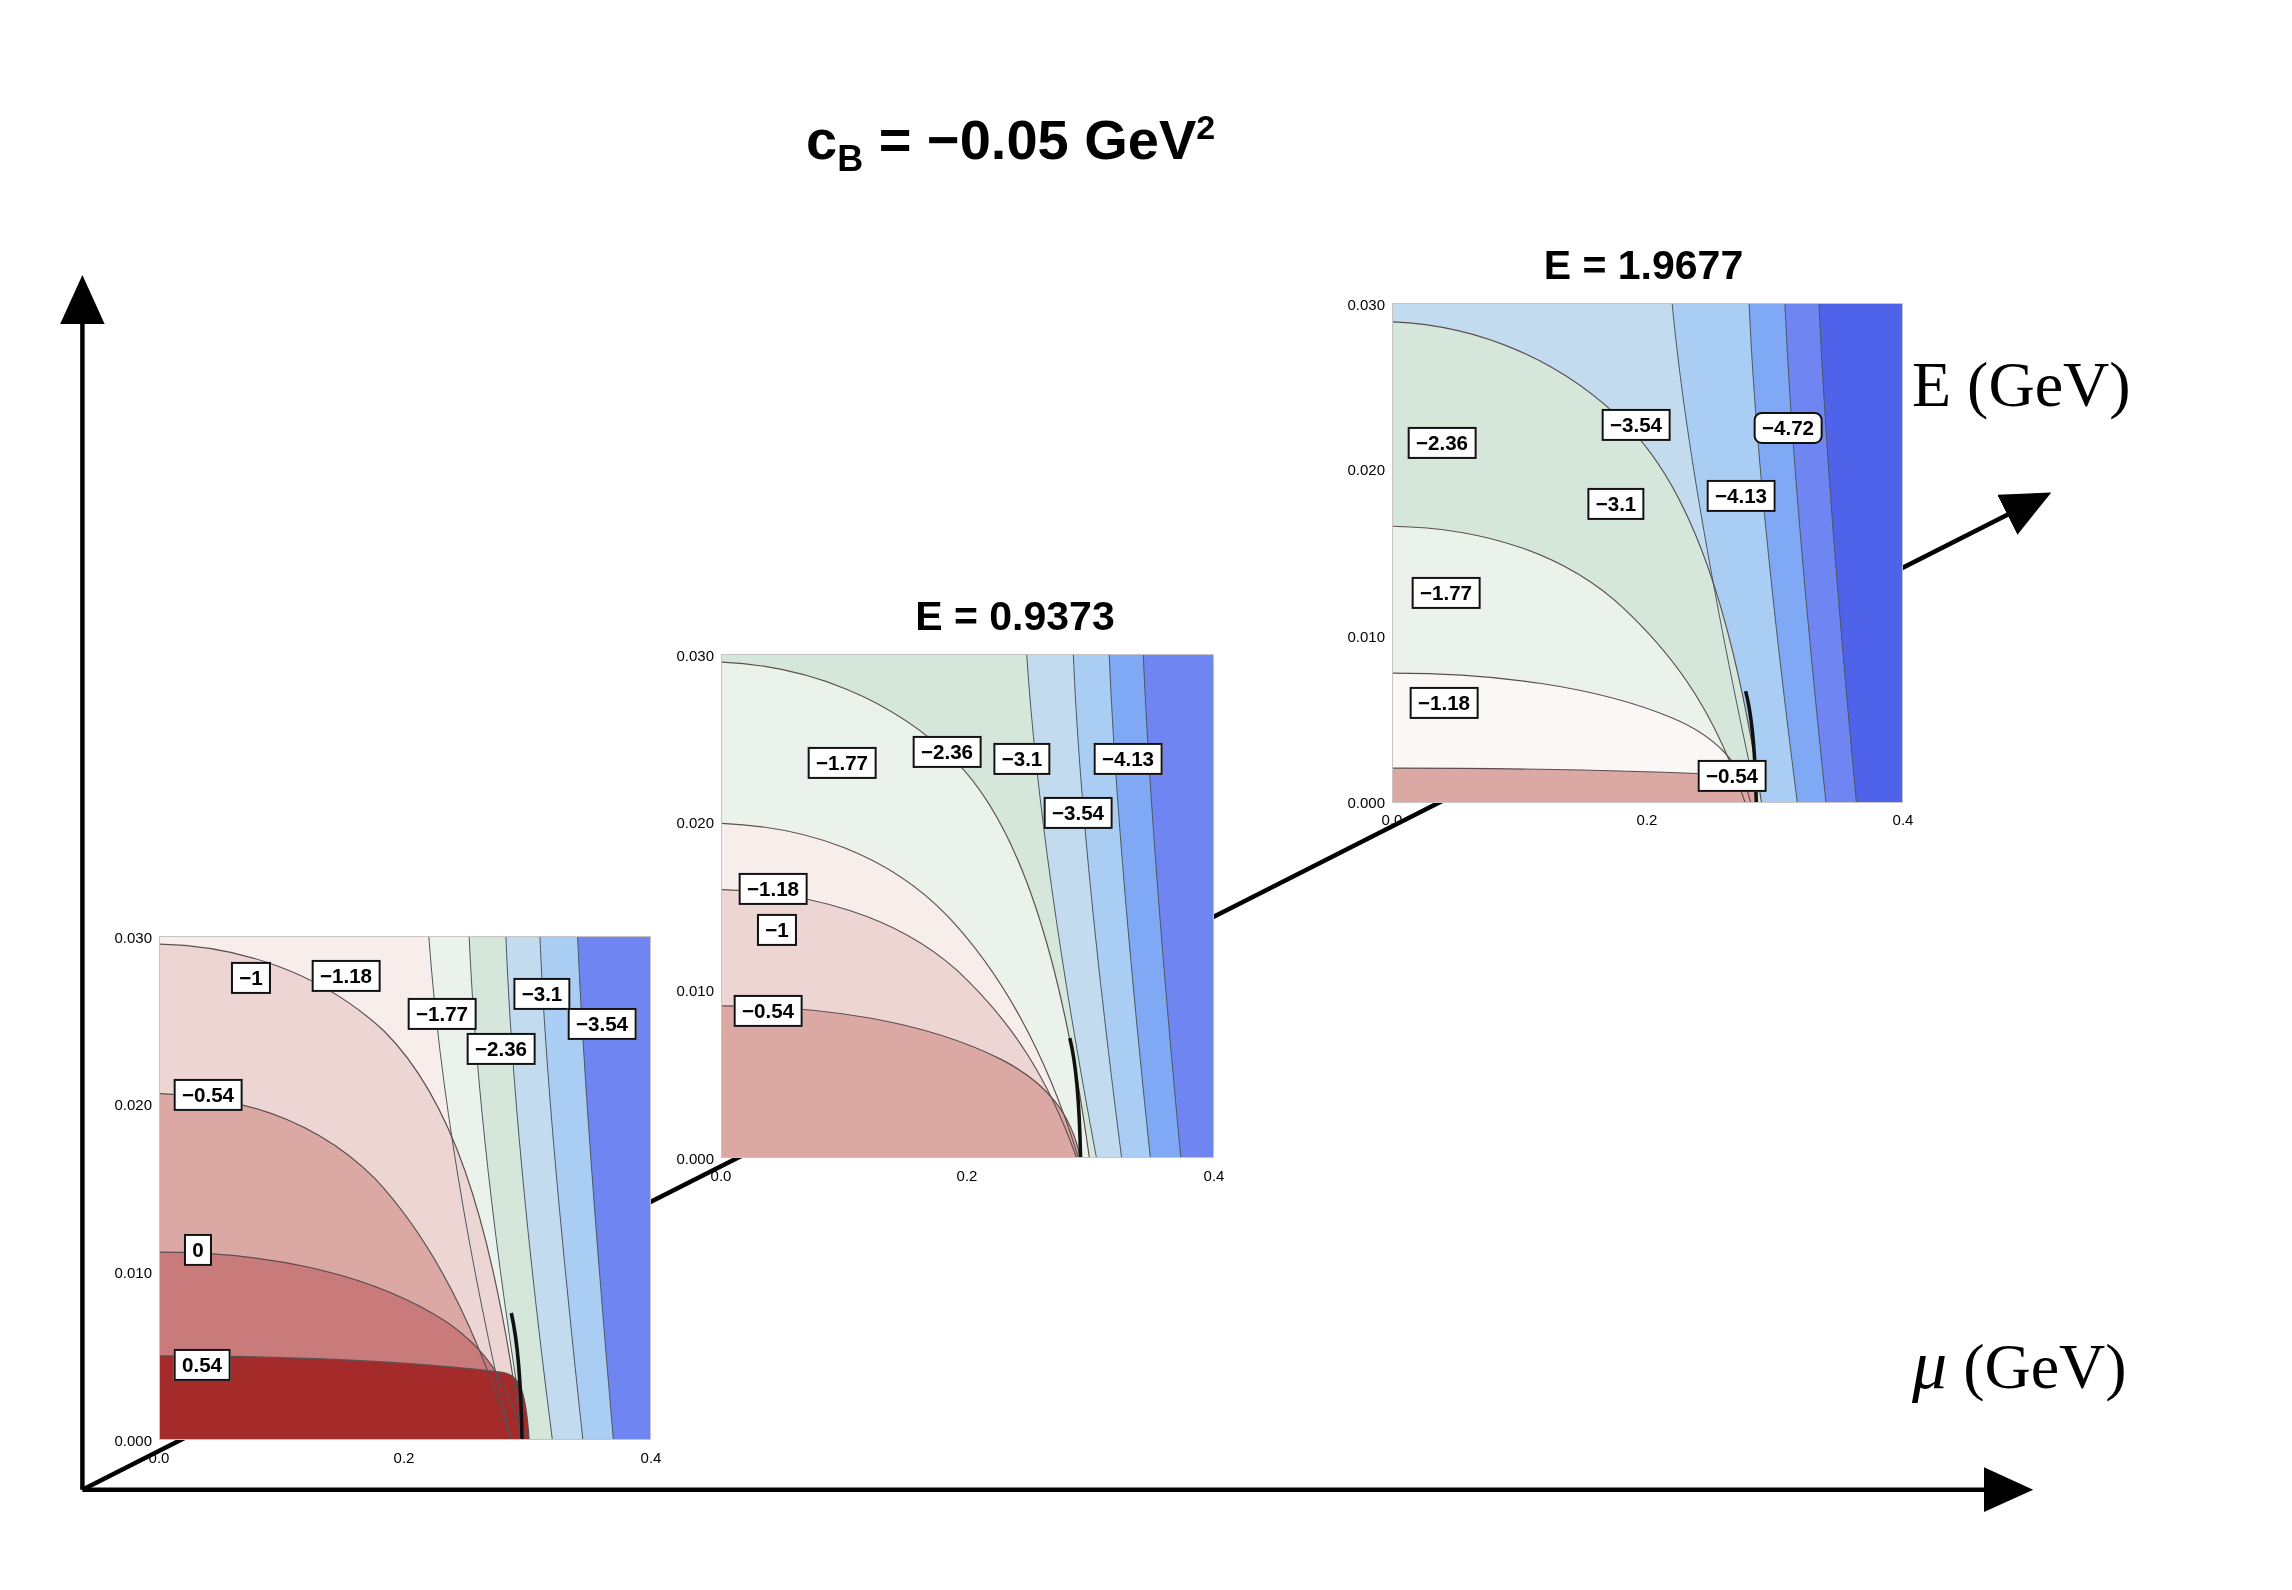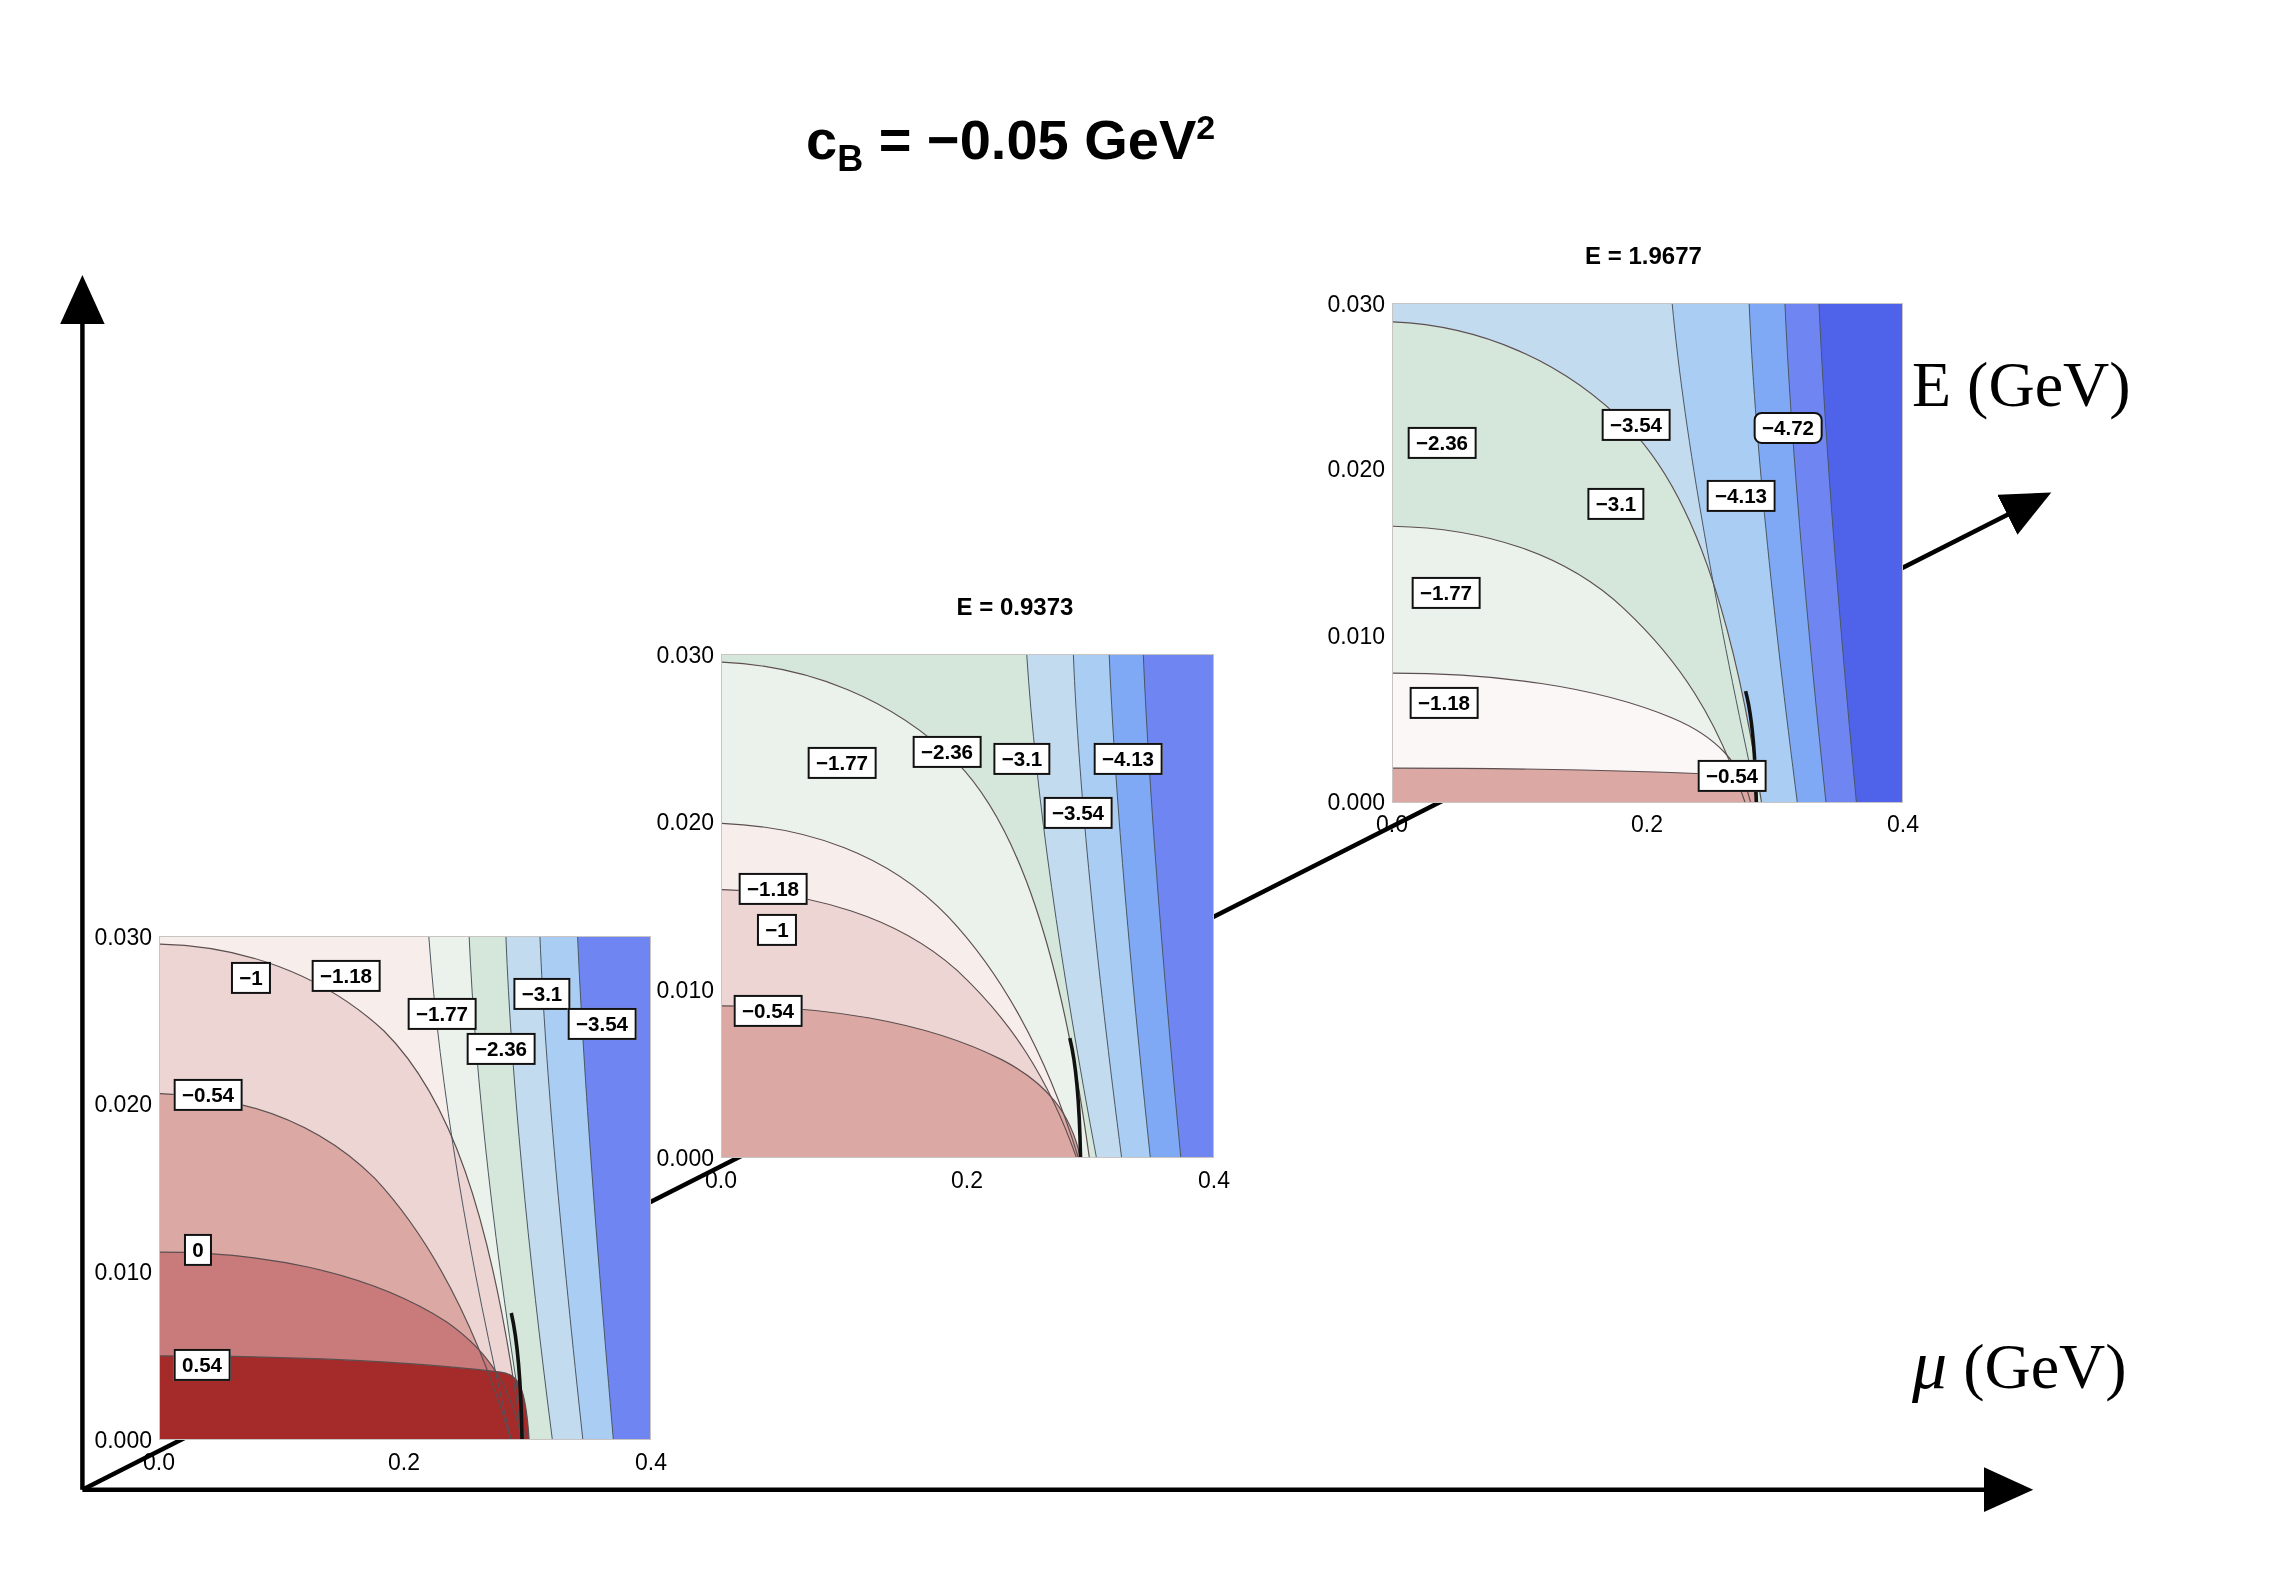--- a/index.html
+++ b/index.html
@@ -27,32 +27,32 @@
   }
   .axis-word .mu{font-style:italic;font-size:70px;}
   #lab-T{left:16px;top:184px;}
   #lab-E{left:1912px;top:348px;}
   #lab-mu{left:1912px;top:1325px;}
 
   
   .panel{position:absolute;}
   .panel-title{
     position:absolute;left:0;right:8px;top:0;text-align:center;
-    font-weight:bold;font-size:24px;color:#000;
+    font-weight:bold;font-size:41px;color:#000;
     font-family:"Liberation Sans", sans-serif;white-space:nowrap;
   }
   .frame{
     position:absolute;box-sizing:border-box;
     border:1.3px solid #c9c4c4;background:#ffffff;overflow:hidden;
   }
   .frame svg{display:block;position:absolute;left:0;top:0;}
 
   
   .tick{
-    position:absolute;font-size:23px;color:#000;
+    position:absolute;font-size:15px;color:#000;
     font-family:"Liberation Sans", sans-serif;white-space:nowrap;
   }
   .tick.y{text-align:right;transform:translateY(-50%);}
   .tick.x{transform:translateX(-50%);text-align:right;}
 
   
   .clabel{
     position:absolute;transform:translate(-50%,-50%);
     background:#ffffff;border:2.2px solid #111;
     font-weight:bold;font-size:20.6px;color:#000;

